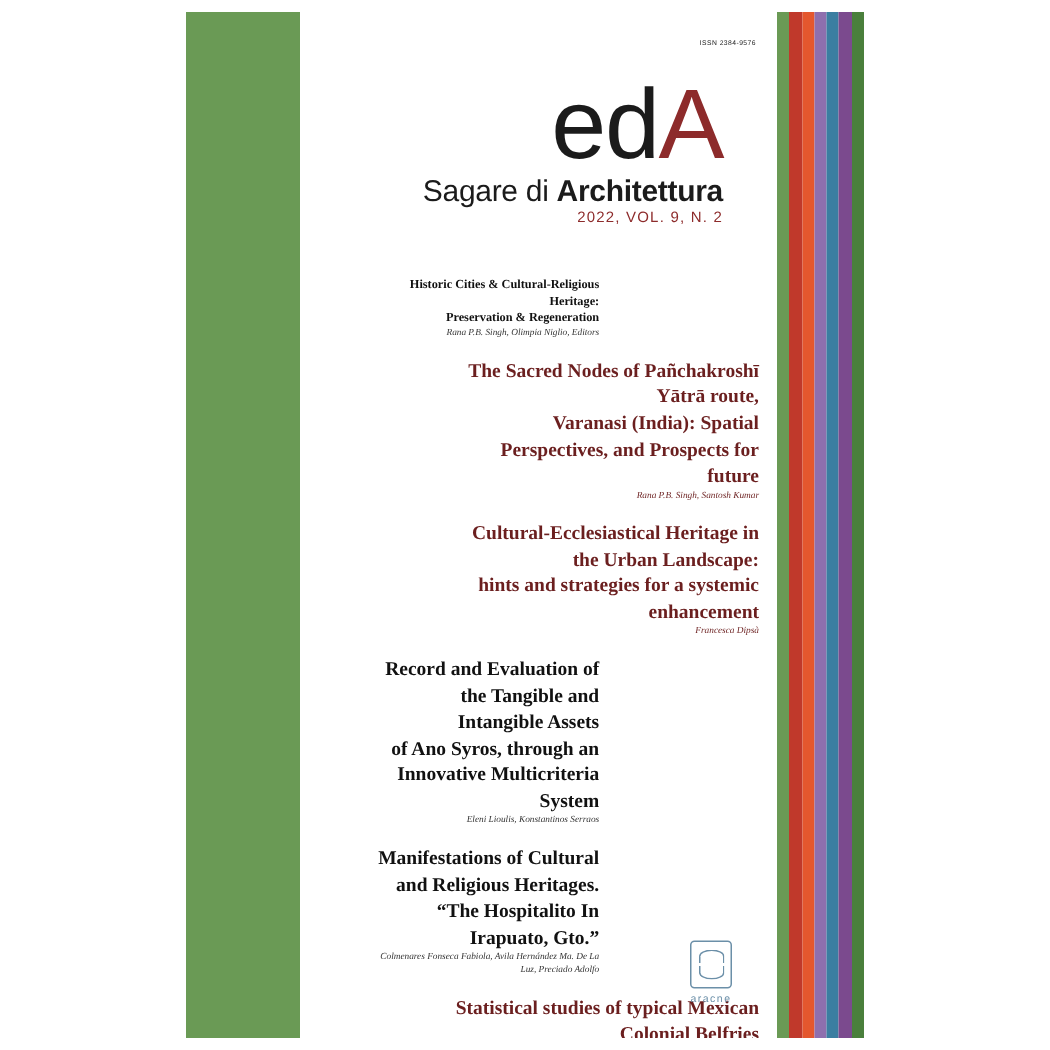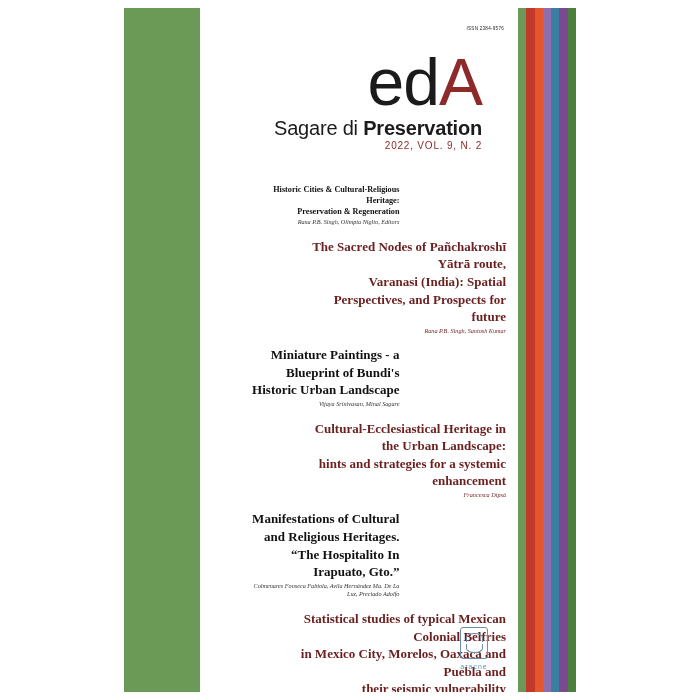--- a/index.html
+++ b/index.html
@@ -181,40 +181,40 @@
         <div class="stripe" style="background: rgb(142, 111, 174); width: 14.2857%;"></div>
         <div class="stripe" style="background: rgb(59, 126, 161); width: 14.2857%;"></div>
         <div class="stripe" style="background: rgb(123, 74, 142); width: 14.2857%;"></div>
         <div class="stripe" style="background: rgb(74, 127, 60); width: 14.2857%;"></div>
       </div>
 
     <div class="issn">ISSN 2384-9576</div>
 
     <div class="masthead">
       <div class="logo"><span>ed</span><span class="a-red">A</span></div>
-      <div class="subtitle"><span>Sagare di </span><span class="b">Preservation</span></div>
+      <div class="subtitle"><span>Sagare di </span><span class="b">Architettura</span></div>
       <div class="issue">2022, VOL. 9, N. 2</div>
     </div>
 
     <div class="contents">
         <div class="entry left big">
           <div class="title">Historic Cities &amp; Cultural-Religious Heritage:<br>Preservation &amp; Regeneration</div>
           <div class="authors">Rana P.B. Singh, Olimpia Niglio, Editors</div>
         </div>
         <div class="entry right">
           <div class="title">The Sacred Nodes of Pañchakroshī Yātrā route,<br>Varanasi (India): Spatial Perspectives, and Prospects for future</div>
           <div class="authors">Rana P.B. Singh, Santosh Kumar</div>
         </div>
-        <div class="entry left">
-          <div class="title">Miniature Paintings - a Blueprint of Bundi's<br>Historic Urban Landscape</div>
-          <div class="authors">Vijaya Srinivasan, Minal Sagare</div>
-        </div>
         <div class="entry right">
           <div class="title">Cultural-Ecclesiastical Heritage in the Urban Landscape:<br>hints and strategies for a systemic enhancement</div>
           <div class="authors">Francesca Dipsà</div>
+        </div>
+        <div class="entry left">
+          <div class="title">Record and Evaluation of the Tangible and Intangible Assets<br>of Ano Syros, through an Innovative Multicriteria System</div>
+          <div class="authors">Eleni Lioulis, Konstantinos Serraos</div>
         </div>
         <div class="entry left">
           <div class="title">Manifestations of Cultural and Religious Heritages.<br>“The Hospitalito In Irapuato, Gto.”</div>
           <div class="authors">Colmenares Fonseca Fabiola, Avila Hernández Ma. De La Luz, Preciado Adolfo</div>
         </div>
         <div class="entry right">
           <div class="title">Statistical studies of typical Mexican Colonial Belfries<br>in Mexico City, Morelos, Oaxaca and Puebla and<br>their seismic vulnerability</div>
           <div class="authors">Antoine Dib</div>
         </div>
       </div>

